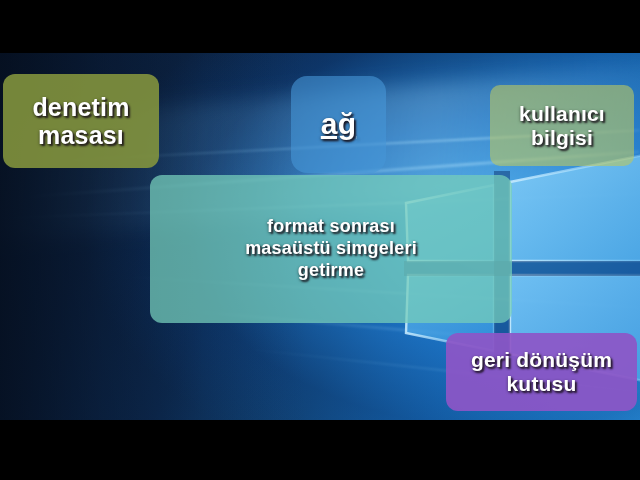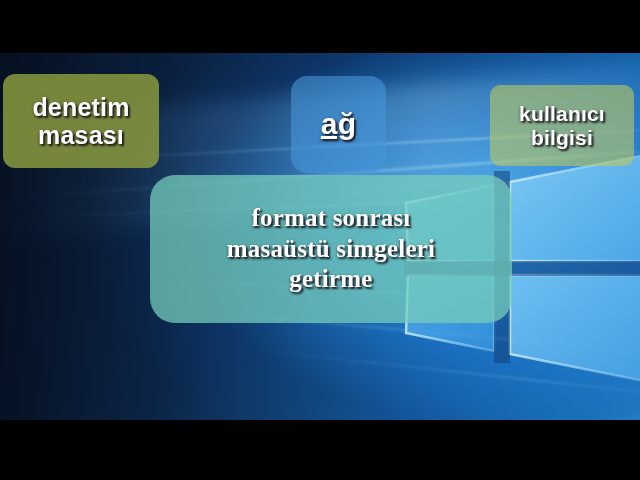--- a/index.html
+++ b/index.html
@@ -156,25 +156,24 @@
     width: 144px; height: 81px;
     border-radius: 10px;
     background: rgba(186,200,96,0.60);
     font-size: 21px;
     text-align: center;
   }
 
   #box-format {
     left: 150px; top: 175px;
     width: 362px; height: 148px;
-    border-radius: 25px;
+    border-radius: 12px;
     background: rgba(118,205,186,0.74);
-    font-size: 25px;
+    font-size: 18px;
     line-height: 1.22;
-    font-family: Liberation Serif, serif;
   }
 
   #box-bilgisayarim {
     left: 22px; top: 333px;
     width: 250px; height: 67px;
     border-radius: 12px;
     background: rgba(163,42,99,0.92);
     font-size: 27px;
   }
 
@@ -262,17 +261,21 @@
 bilgisi</span>
   </div>
 
   <div class="label-box" id="box-format">
     <span class="lbl-text">format sonrası
 masaüstü  simgeleri
 getirme</span>
   </div>
 
 
+  <div class="label-box" id="box-geri">
+    <span class="lbl-text">geri dönüşüm
+kutusu</span>
+  </div>
 
   <div class="letterbox top"></div>
   <div class="letterbox bottom"></div>
 
 </div>
 
 </body></html>

